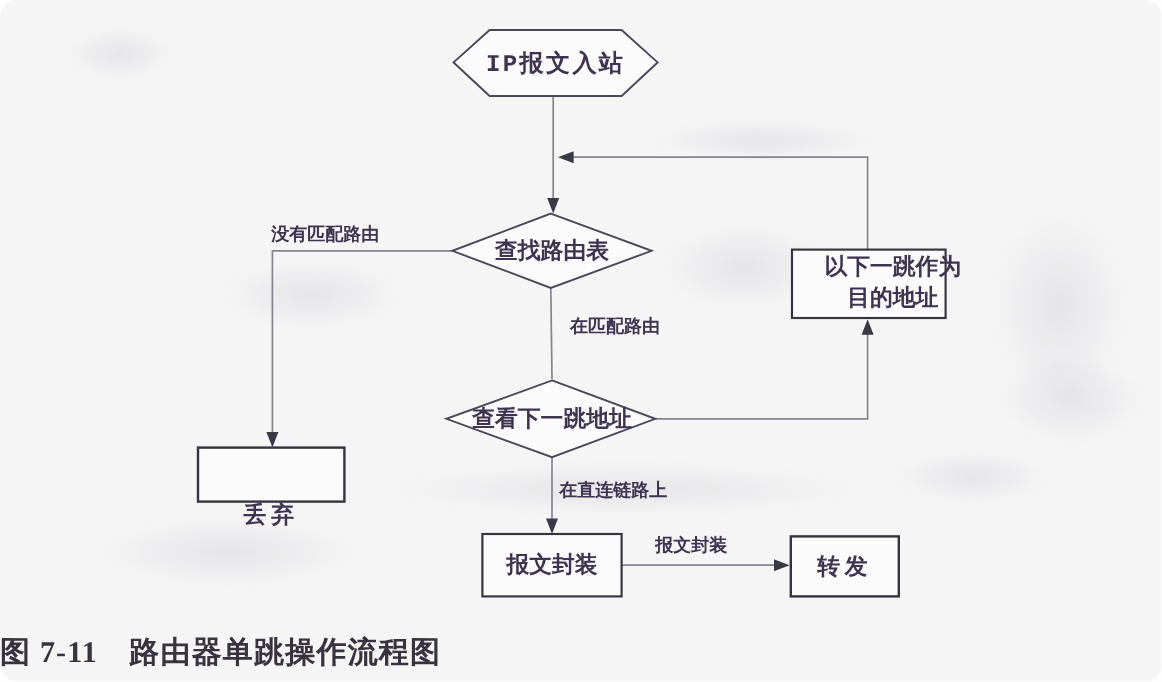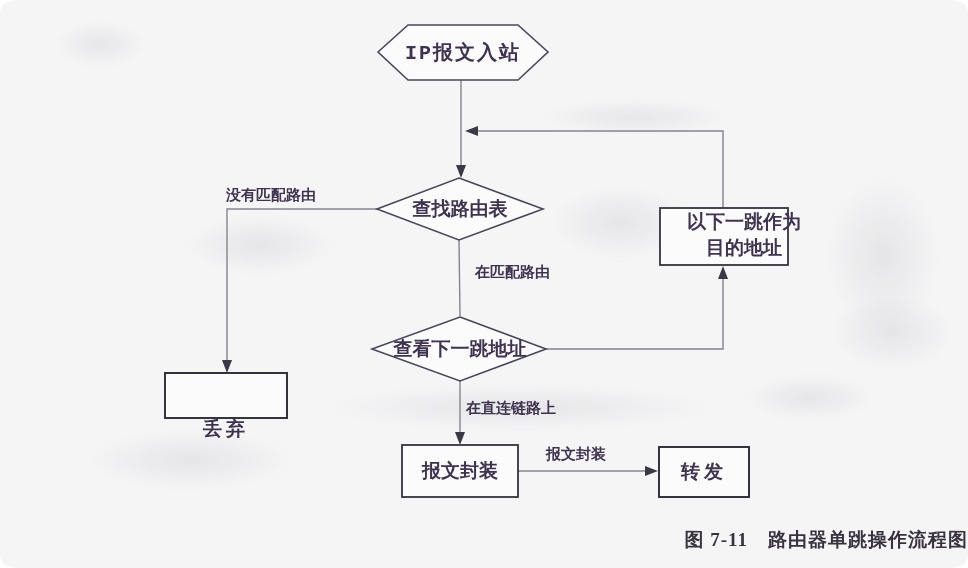--- a/index.html
+++ b/index.html
@@ -45,22 +45,22 @@
   .node-label .line { display: block; }
   .edge-label {
     font-size: 15px;
     font-weight: bold;
     white-space: nowrap;
   }
   .caption {
     left: 0;
     top: 527px;
     width: 968px;
-    text-align: right;
-    font-size: 19px;
+    text-align: left;
+    font-size: 25px;
     font-weight: bold;
     color: #38333f;
     letter-spacing: 1px;
   }
   .ls2 { letter-spacing: 2px; }
   .ls4 { letter-spacing: 4px; }
 </style>
 </head>
 <body>
 

